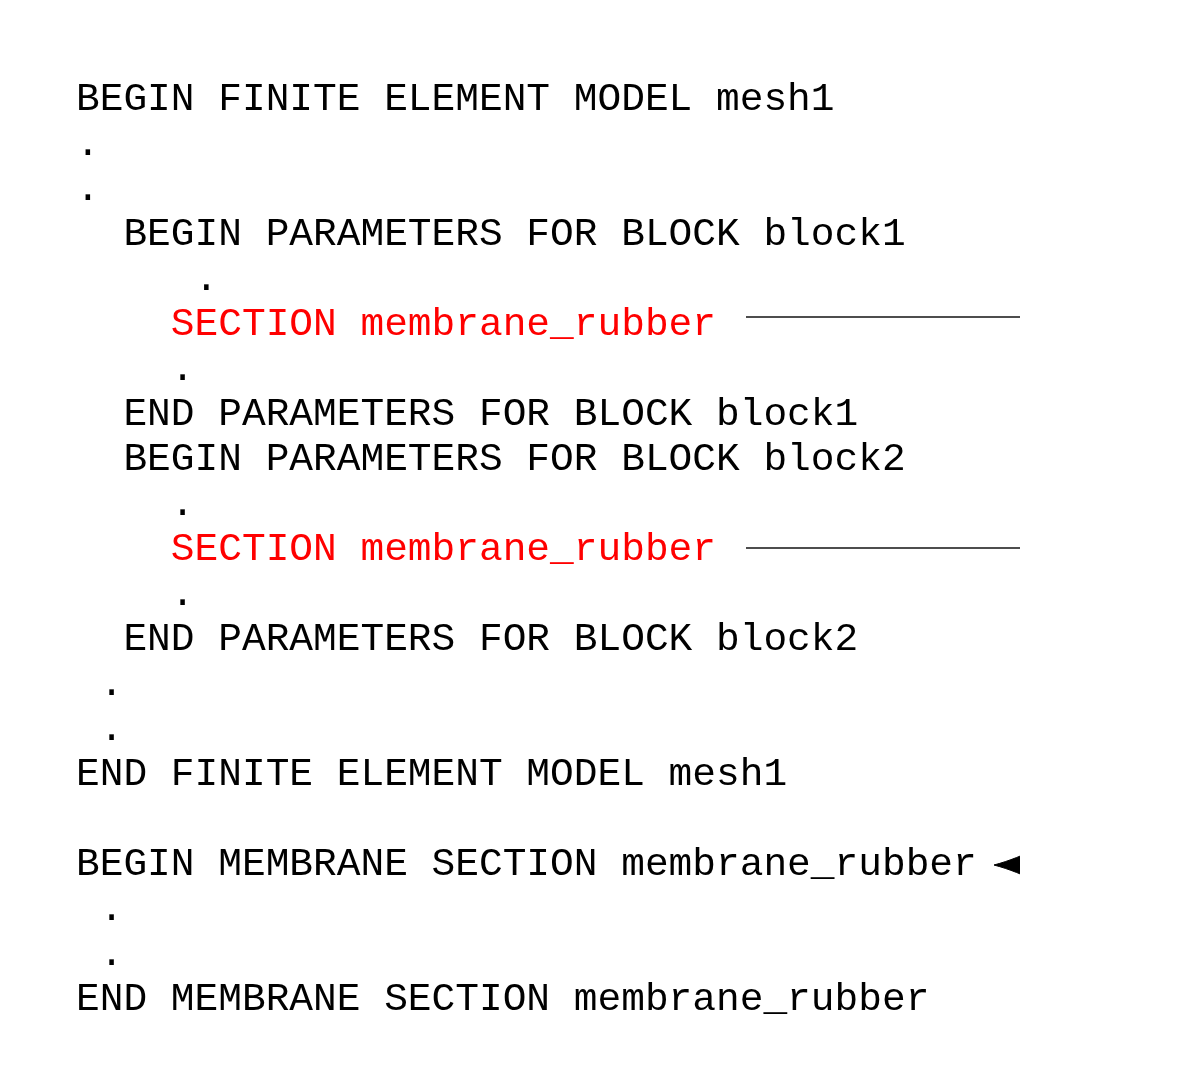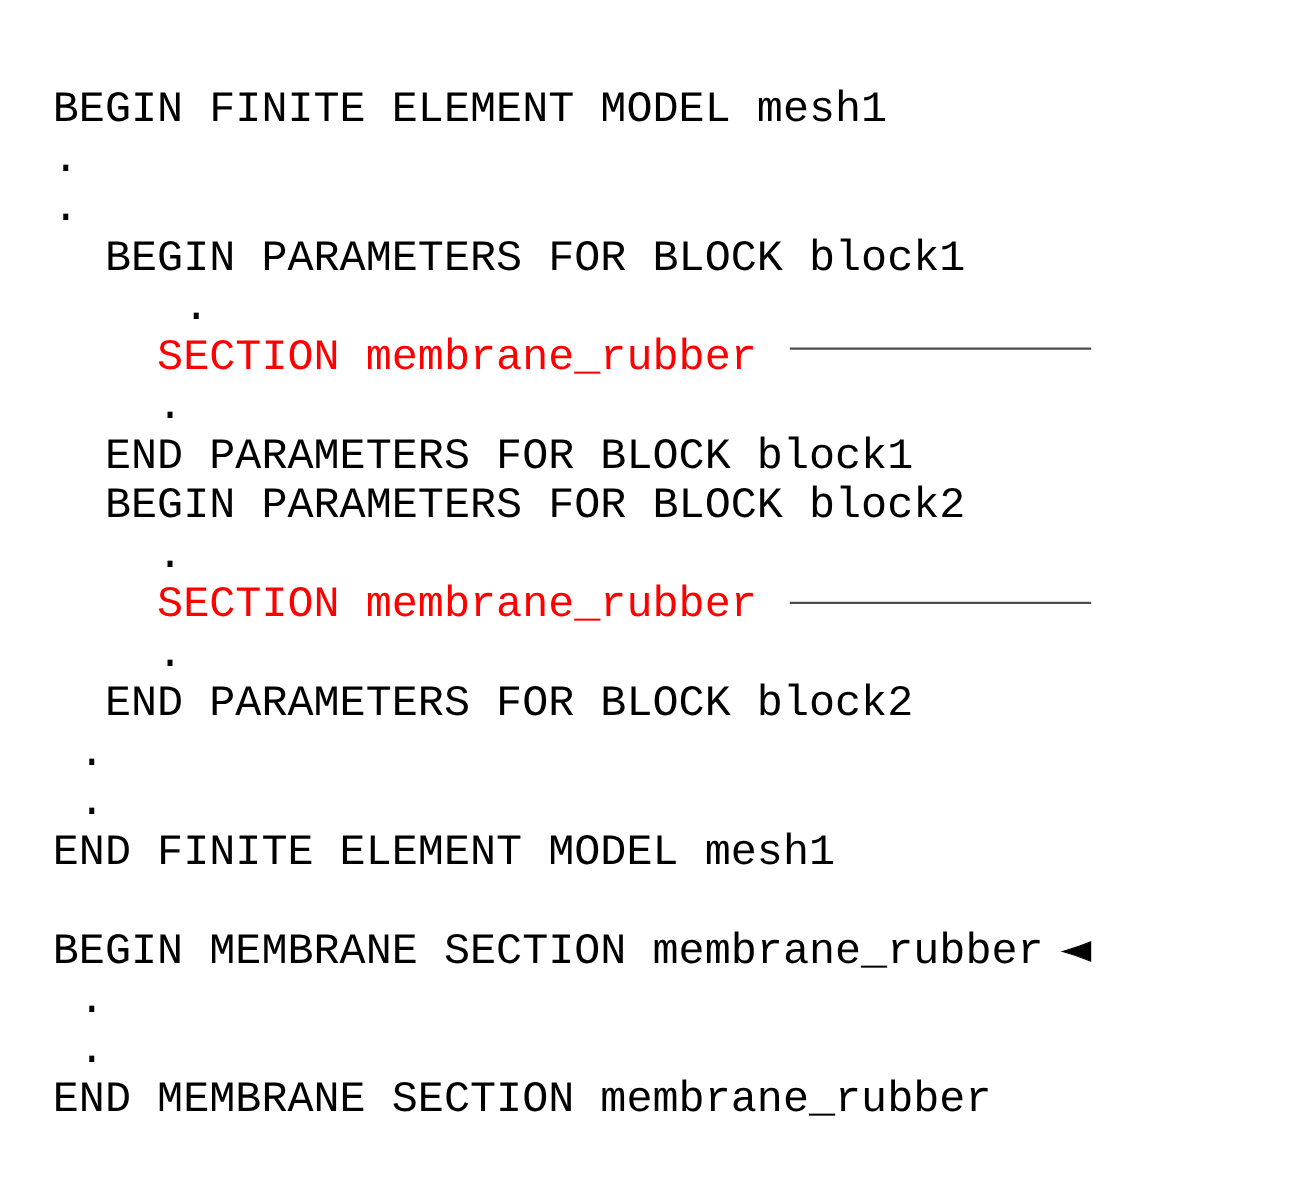--- a/index.html
+++ b/index.html
@@ -7,20 +7,21 @@
     padding: 0;
     background: #ffffff;
   }
   .canvas {
     position: relative;
     width: 992px;
     height: 1072px;
     background: var(--bg, #ffffff);
     overflow: hidden;
     font-family: "Liberation Mono", "DejaVu Sans Mono", monospace;
+    margin-left: 28px;
   }
   .code {
     position: absolute;
     left: 48px;
     top: 77px;
     font-size: 39.5px;
     line-height: 45px;
     white-space: pre;
     color: var(--text, #000000);
     letter-spacing: 0;

